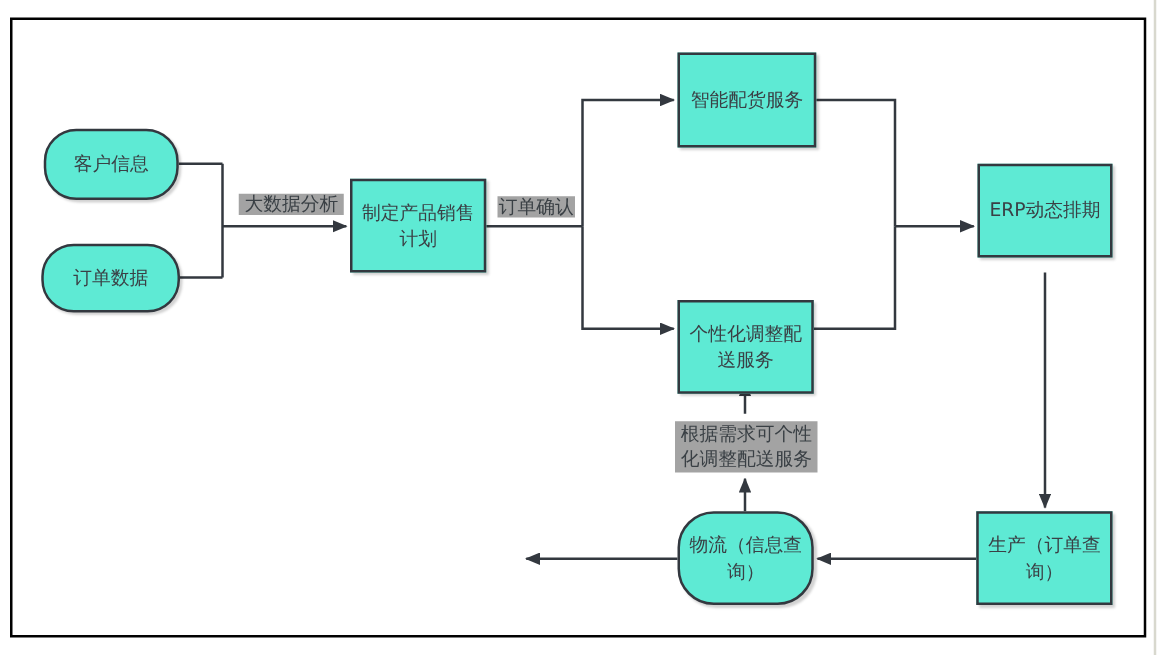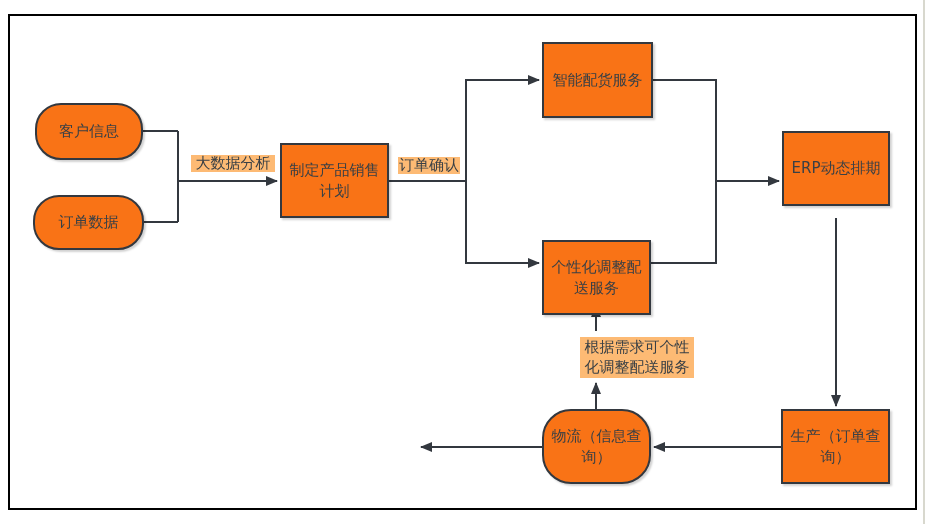--- a/index.html
+++ b/index.html
@@ -30,45 +30,44 @@
   }
   svg.wires {
     position: absolute;
     left: 0; top: 0;
     width: 927px; height: 524px;
   }
   .node {
     position: absolute;
     box-sizing: border-box;
     border: 2px solid #33383f;
-    background: #f97316;
+    background: #5eead4;
     color: #3a4045;
     font-size: 15px;
     line-height: 1.4;
     display: flex;
     align-items: center;
     justify-content: center;
     text-align: center;
     padding: 2px 6px;
     box-shadow: 2px 2px 2px rgba(0,0,0,0.18);
   }
   .node.rounded {
     border-radius: 26px;
   }
   .edge-label {
     position: absolute;
     color: #3a4045;
     font-size: 15px;
     line-height: 1.1;
     text-align: center;
-    background: #fdba74;
+    background: #a3a3a3;
   }
   .edge-label.multiline {
     line-height: 1.35;
-    margin-left: 40px;
   }
 </style>
 </head>
 <body>
 
 <div id="canvas">
 
   <div id="frame"></div>
   <div id="window-edge"></div>
 

